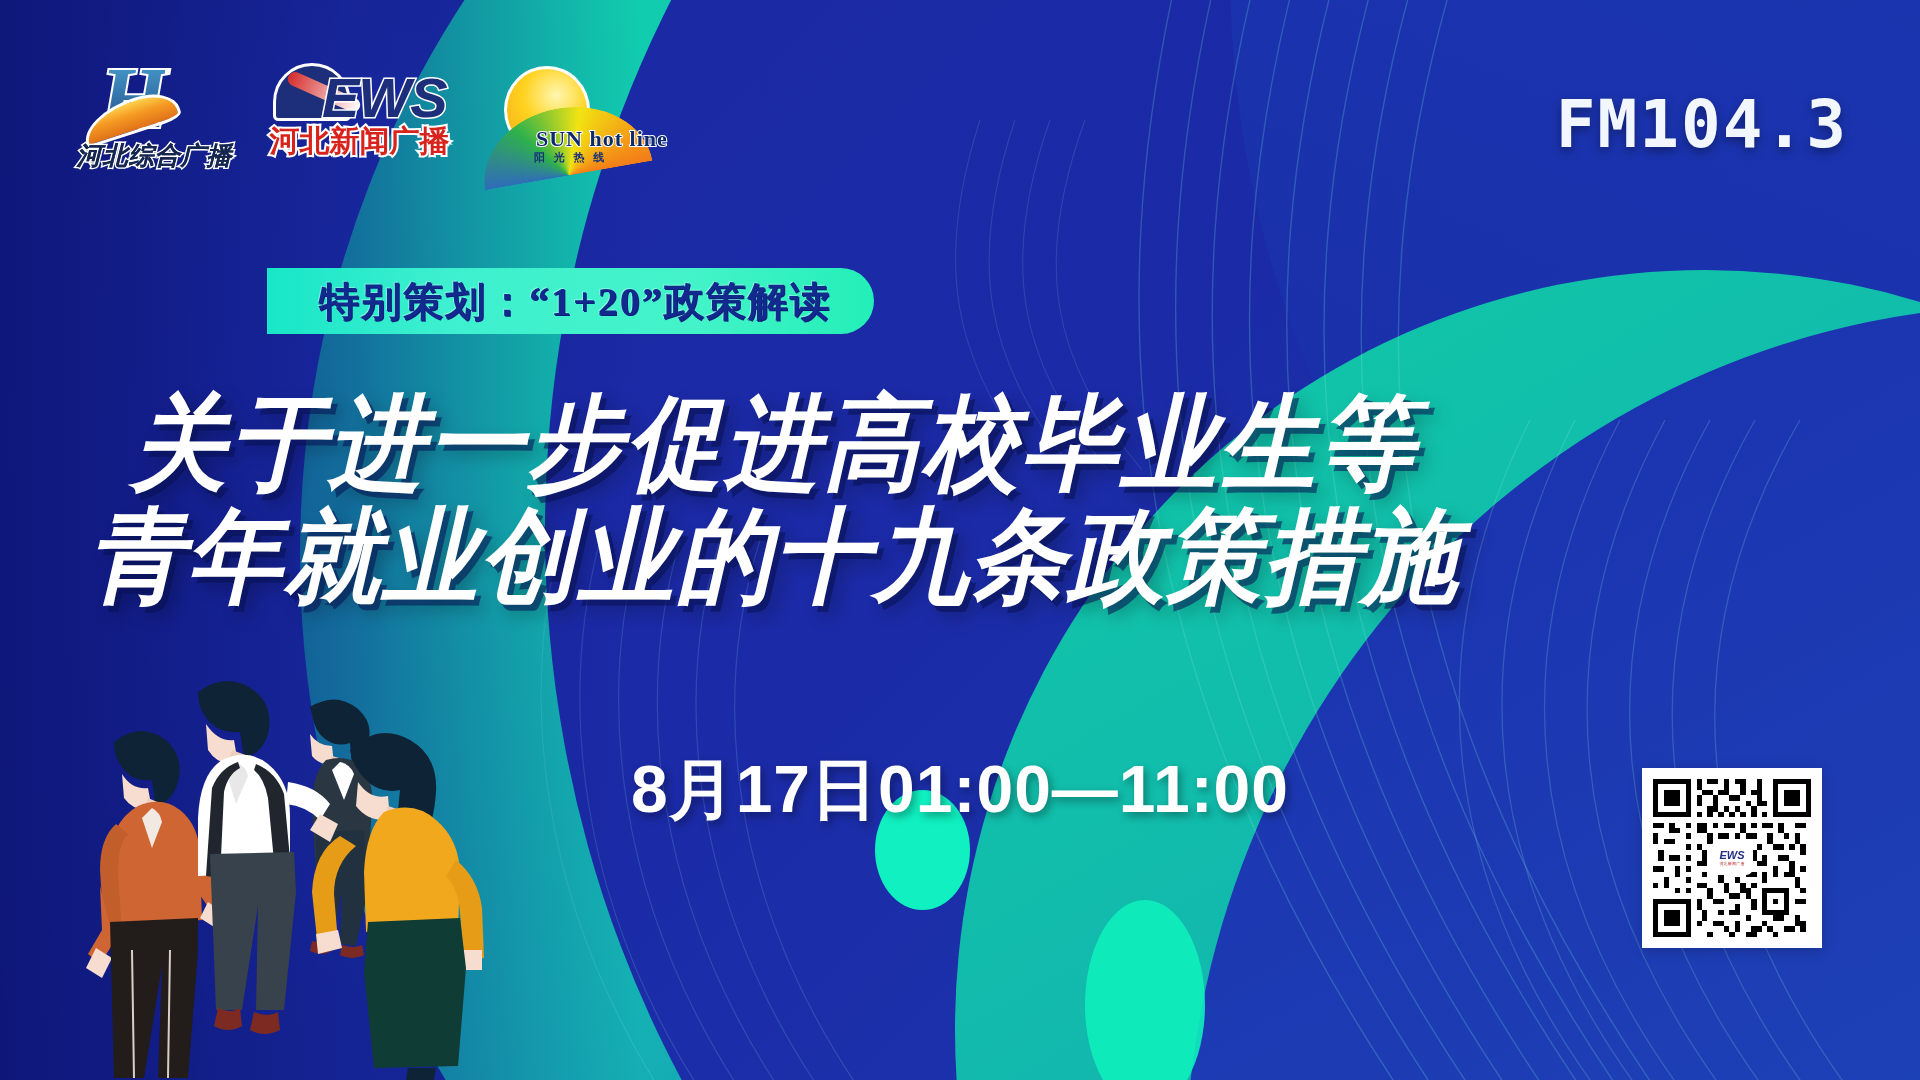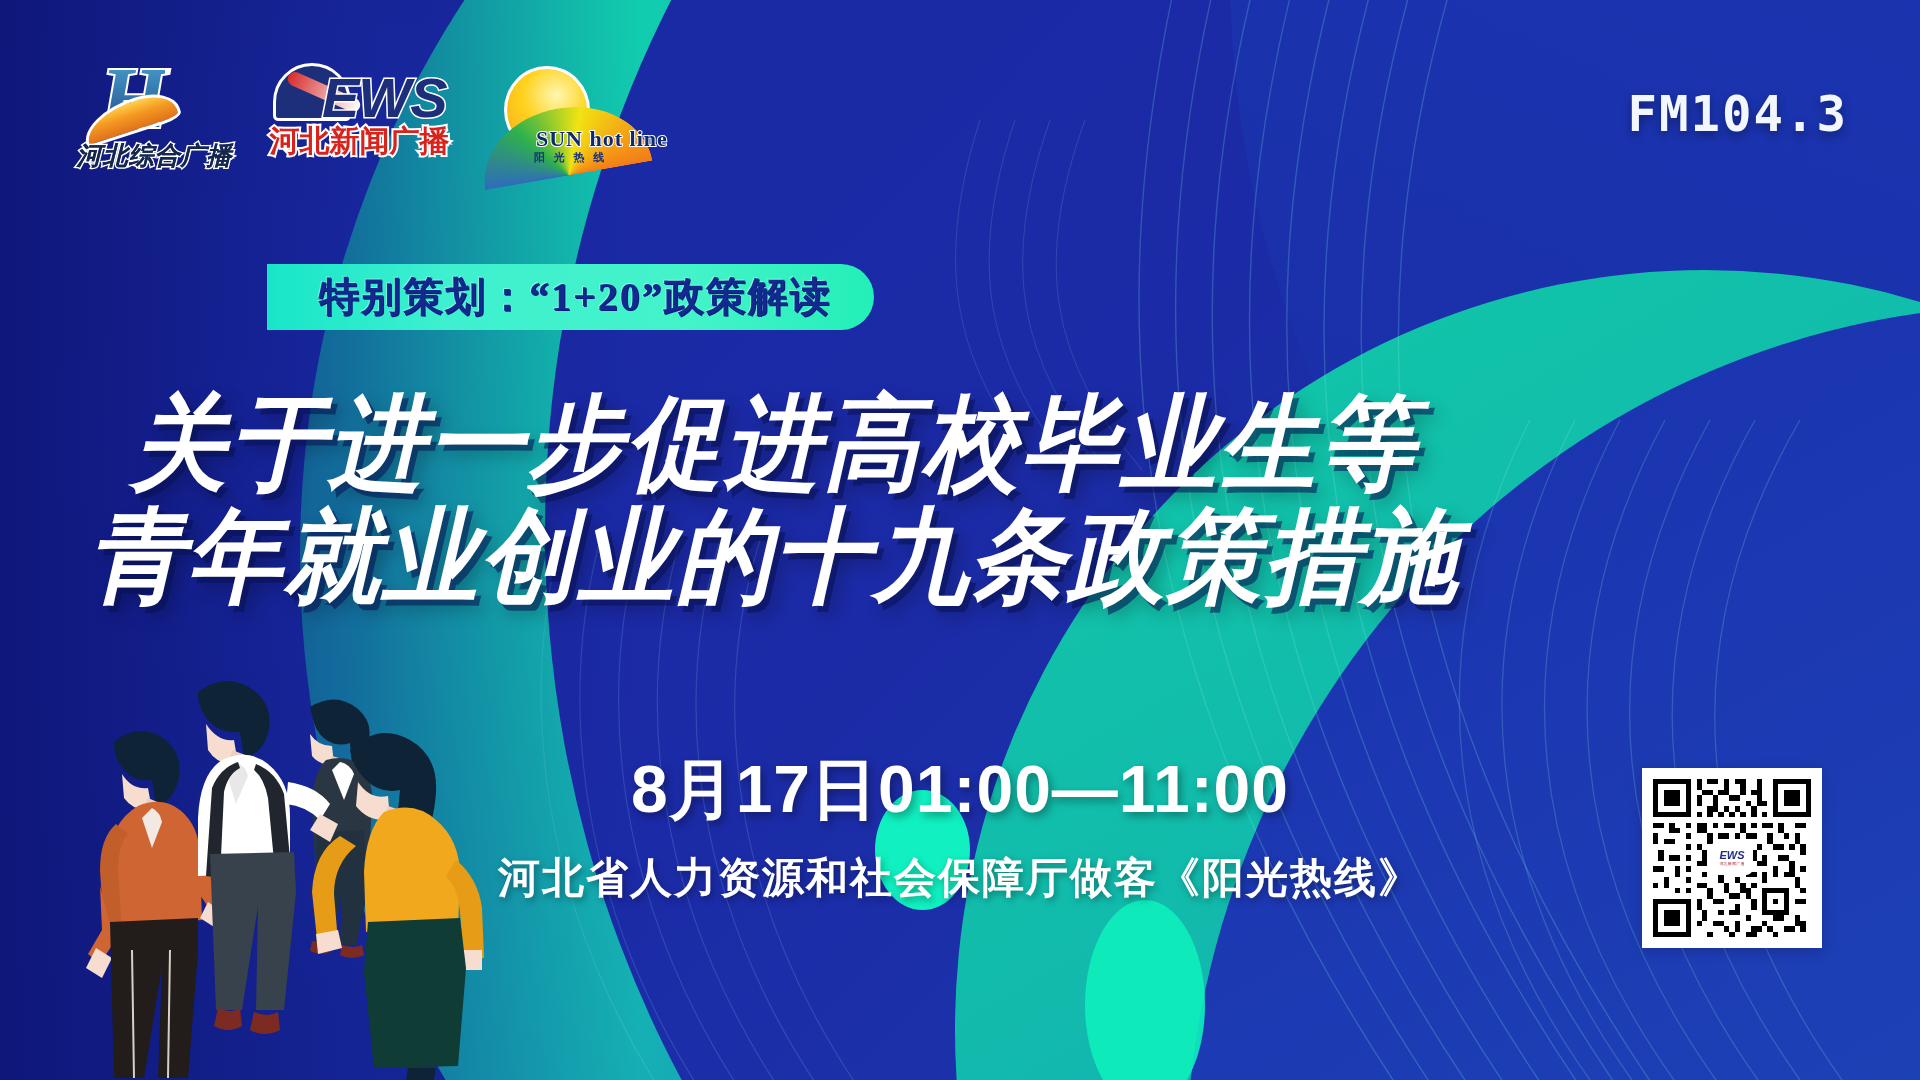--- a/index.html
+++ b/index.html
@@ -146,26 +146,26 @@
   }
   .logo-sun .sub{
     position:absolute; left:52px; top:88px; font-size:11px; color:#14337a;
     font-family:"Liberation Serif",serif; letter-spacing:3px; font-weight:bold;
   }
 
   
   .fm{
     position:absolute; right:72px; top:86px; z-index:20;
     font-family:"DejaVu Sans Mono","Liberation Mono",monospace;
-    font-size:49px; font-weight:bold; color:#f2f6ff; letter-spacing:2px;
+    font-size:66px; font-weight:bold; color:#f2f6ff; letter-spacing:2px;
     text-shadow:0 4px 10px rgba(0,0,0,.35);
   }
 
   
-  .pill-wrap{ position:absolute; left:163px; top:268px; z-index:20; display:flex; align-items:center; height:57px; }
+  .pill-wrap{ position:absolute; left:163px; top:268px; z-index:20; display:flex; align-items:flex-start; height:57px; }
   .pill-left{
     width:104px; background:#10f0bf; border-radius:33px 0 0 33px;
   }
   .pill-body{
     display:flex; align-items:center; padding:0 42px 0 52px; height:66px;
     border-radius:0 33px 33px 0;
     background:linear-gradient(90deg,#18e6c8 0%,#3ef0cf 30%,#44f3c9 70%,#23efb8 100%);
   }
   .pill-body span{
     font-family:"Liberation Serif","DejaVu Serif",serif;
@@ -310,21 +310,20 @@
     </div>
   </div>
 
   <div class="headline">
     <span class="hl">关于进一步促进高校毕业生等</span>
     <span class="hl hl2">青年就业创业的十九条政策措施</span>
   </div>
 
   <div class="datetime">8月17日01:00—11:00</div>
 
-  <div class="subtitle">河北省人力资源和社会保障厅做客《阳光热线》</div>
 
   <div class="qr">
     <div class="cells">
       <svg width="158" height="158" viewBox="0 0 29 29" shape-rendering="crispEdges" aria-hidden="true">
         <rect width="29" height="29" fill="#ffffff"></rect>
         <g fill="#000000">
 
           <rect x="0" y="0" width="7" height="1"></rect>
             <rect x="0" y="6" width="7" height="1"></rect>
           <rect x="0" y="0" width="1" height="7"></rect>

